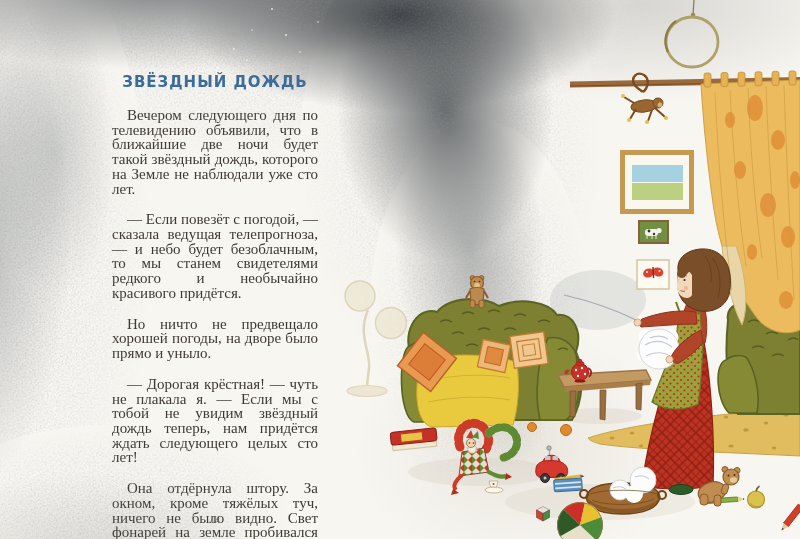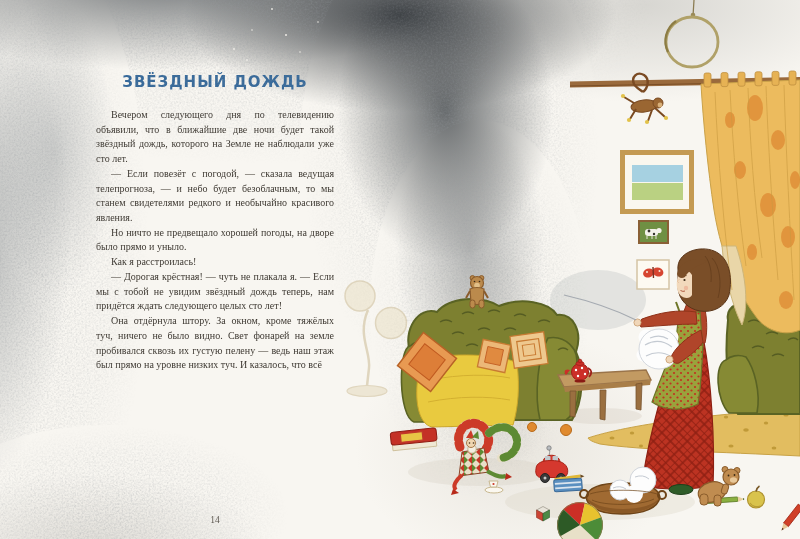--- a/index.html
+++ b/index.html
@@ -13,38 +13,37 @@
     radial-gradient(ellipse 100px 180px at 470px 250px, rgba(115,119,122,.5), rgba(115,119,122,0) 75%),
     radial-gradient(ellipse 90px 150px at 495px 360px, rgba(150,150,146,.3), rgba(150,150,146,0) 75%),
     radial-gradient(ellipse 130px 330px at -30px 230px, rgba(122,128,132,.55), rgba(122,128,132,0) 78%),
     radial-gradient(ellipse 80px 200px at 55px 150px, rgba(130,136,140,.35), rgba(130,136,140,0) 75%),
     radial-gradient(ellipse 300px 130px at 645px 5px, rgba(162,162,158,.38), rgba(162,162,158,0) 75%),
     radial-gradient(ellipse 240px 110px at 90px 555px, rgba(148,145,138,.28), rgba(148,145,138,0) 75%),
     radial-gradient(ellipse 220px 160px at 520px 450px, rgba(196,189,176,.28), rgba(196,189,176,0) 75%);}
   .textcol{position:absolute;left:96px;top:73px;width:238px;}
   .title{font-family:"DejaVu Sans",sans-serif;font-weight:700;font-size:15px;letter-spacing:1px;
          color:#36699a;text-align:center;margin:0 0 17px 0;}
-  .para{font-size:10px;line-height:14.72px;color:#3e3932;text-align:justify;text-indent:15px;margin:0;}
+  .para{font-size:15px;line-height:14.72px;color:#3e3932;text-align:justify;text-indent:15px;margin:16px;}
   .pagenum{position:absolute;left:96px;top:515px;width:238px;text-align:center;
            font-size:9.5px;color:#5a544c;}
   .illu{position:absolute;inset:0;}
   svg{display:block;}
 </style>
 </head>
 <body>
 
 <div class="spread">
   <div class="smoke"></div>
 
   <div class="textcol">
     <h1 class="title">ЗВЁЗДНЫЙ ДОЖДЬ</h1>
     <p class="para">Вечером следующего дня по телевидению объявили, что в ближайшие две ночи будет такой звёздный дождь, которого на Земле не наблюдали уже сто лет.</p>
-    <p class="para">— Если повезёт с погодой, — сказала ведущая телепрогноза, — и небо будет безоблачным, то мы станем свидетелями редкого и необычайно красивого явления.</p>
+    <p class="para">— Если повезёт с погодой, — сказала ведущая телепрогноза, — и небо будет безоблачным, то мы станем свидетелями редкого и необычайно красивого придётся.</p>
     <p class="para">Но ничто не предвещало хорошей погоды, на дворе было прямо и уныло.</p>
-    <p class="para">Как я расстроилась!</p>
     <p class="para">— Дорогая крёстная! — чуть не плакала я. — Если мы с тобой не увидим звёздный дождь теперь, нам придётся ждать следующего целых сто лет!</p>
     <p class="para">Она отдёрнула штору. За окном, кроме тяжёлых туч, ничего не было видно. Свет фонарей на земле пробивался сквозь их густую пелену — ведь наш этаж был прямо на уровне низких туч. И казалось, что всё</p>
   </div>
   <div class="pagenum">14</div>
 
   <div class="illu">
   <svg width="800" height="539" viewBox="0 0 800 539" xmlns="http://www.w3.org/2000/svg">
     <defs>
       <filter id="grain" x="0" y="0" width="100%" height="100%">
         <feTurbulence type="fractalNoise" baseFrequency="0.55" numOctaves="2" seed="7"></feTurbulence>

